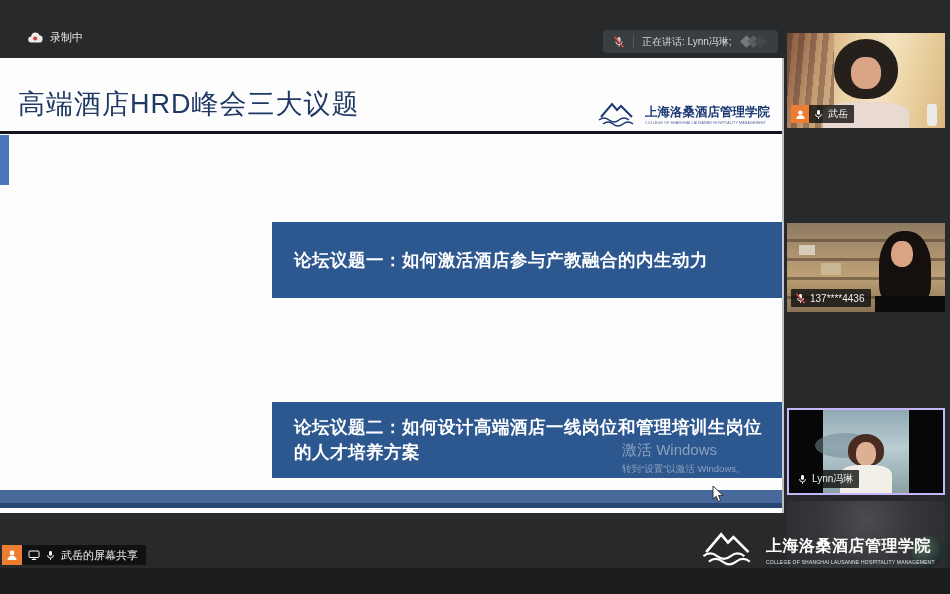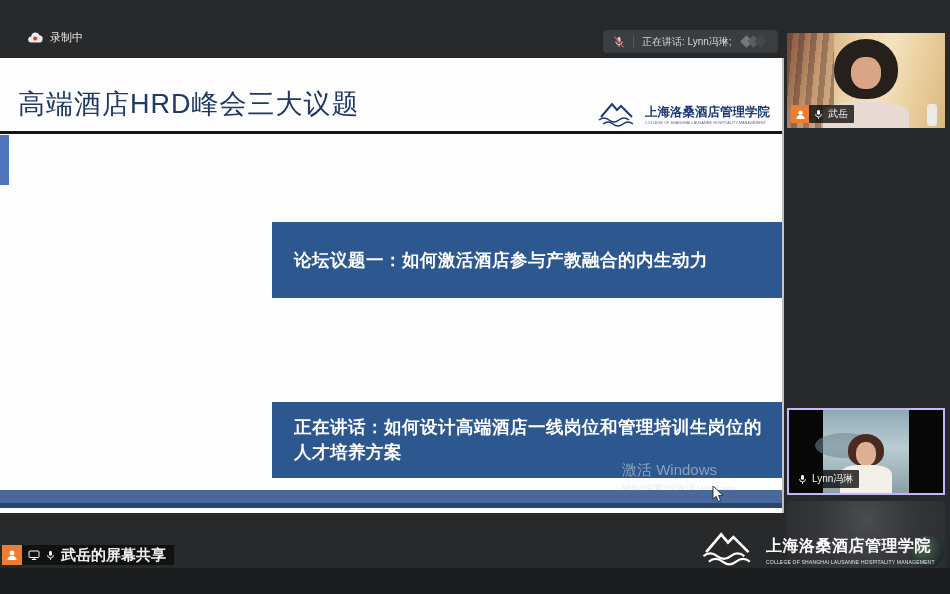--- a/index.html
+++ b/index.html
@@ -31,40 +31,40 @@
   .slide-logo .cn { font-size:12.5px; font-weight:bold; color:#1e3a75; white-space:nowrap; }
   .slide-logo .en { font-size:3.5px; color:#51619b; letter-spacing:.2px; white-space:nowrap; }
 
   .topic-box { position:absolute; left:258px; width:520px; background:#2d578f; color:#ffffff;
                display:flex; align-items:center; padding:8px 16px 8px 22px;margin-left:14px; }
   .topic-box span { font-size:17.5px; font-weight:600; line-height:1.42; letter-spacing:.5px; }
   .box1 { top:164px; height:76px; }
   .box2 { top:252px; height:77px; }
   .box3 { top:344px; height:76px; }
 
-  .watermark { position:absolute; left:622px; top:383px; color:rgba(214,220,228,.55);margin-top:20px; }
+  .watermark { position:absolute; left:622px; top:383px; color:rgba(214,220,228,.55); }
   .wm1 { font-size:15px; }
   .wm2 { font-size:9.5px; margin-top:3px; }
 
   .slide-bottom-bar { position:absolute; left:0; top:432px; width:782px; height:18px;
                       background:#47699c; border-bottom:5px solid #26486f; }
   .cursor { position:absolute; left:712px; top:428px; }
 
   
   .footer-logo { position:absolute; left:698px; top:516px; width:248px; height:76px; z-index:20; display:flex; }
   .footer-logo .txtcol { position:relative; margin-left:8px; margin-top:20px; width:175px; }
   .footer-logo .globe { position:absolute; left:146px; top:0px; width:32px; height:32px; border-radius:50%;
         background:radial-gradient(circle at 35% 35%, #5c6c5a 0%, #3c4c44 30%, #232d2f 65%, #141a1c 100%); }
   .footer-logo .cn { position:relative; font-size:16px; font-weight:bold; color:#ffffff; white-space:nowrap; letter-spacing:.5px; }
   .footer-logo .en { position:relative; font-size:5px; color:#dfe3e6; letter-spacing:.2px; white-space:nowrap; margin-top:2px; }
 
   .share-tag { position:absolute; left:2px; bottom:3px; display:flex; align-items:center; z-index:25; }
   .badge-orange { width:20px; height:20px; background:#ed7d31; display:flex; align-items:center; justify-content:center; }
   .share-pill { height:20px; background:rgba(14,14,14,.88); display:flex; align-items:center; gap:5px; padding:0 8px 0 6px; }
-  .share-pill span { font-size:15px; color:#f0f0f0; font-weight:bold; white-space:nowrap; }
+  .share-pill span { font-size:11px; color:#f0f0f0; font-weight:normal; white-space:nowrap; }
 
   
   .sidebar { position:absolute; left:784px; top:0; width:166px; height:594px; background:#27292b; }
   .slide-edge { position:absolute; left:782px; top:58px; width:2px; height:455px; background:#e4e4e4; opacity:.8; }
   .tile { position:absolute; left:3px; width:158px; background:#111; overflow:hidden; }
   .t1 { top:33px;  height:95px; }
   .t2 { top:131px; height:87px; }
   .t3 { top:223px; height:89px; }
   .t4 { top:316px; height:88px; }
   .t5 { top:408px; height:87px; border:2px solid #c4b5fd; }
@@ -165,21 +165,21 @@
       <div class="txt">
         <span class="cn">上海洛桑酒店管理学院</span>
         <span class="en">COLLEGE OF SHANGHAI LAUSANNE HOSPITALITY MANAGEMENT</span>
       </div>
     </div>
 
     <div class="topic-box box1">
       <span>论坛议题一：如何激活酒店参与产教融合的内生动力</span>
     </div>
     <div class="topic-box box3">
-      <span>正在讲话：如何设计高端酒店一线岗位和管理培训生岗位的人才培养方案</span>
+      <span>论坛议题二：如何设计高端酒店一线岗位和管理培训生岗位的人才培养方案</span>
     </div>
 
     <div class="watermark">
       <div class="wm1">激活 Windows</div>
       <div class="wm2">转到“设置”以激活 Windows。</div>
     </div>
 
     <div class="slide-bottom-bar"></div>
 
     <svg class="cursor" width="12" height="17" viewBox="0 0 12 17">
@@ -210,20 +210,40 @@
             <rect x="4.4" y="1" width="3.2" height="5.4" rx="1.6" fill="#fff"></rect>
             <path d="M2.8 5.5 a3.2 3.2 0 0 0 6.4 0" stroke="#fff" fill="none" stroke-width="1"></path>
             <line x1="6" y1="8.8" x2="6" y2="10.8" stroke="#fff" stroke-width="1"></line>
           </svg>
           <span>武岳</span>
         </div>
       </div>
     </div>
 
 
+    <div class="tile t3">
+      <div class="scene s3">
+        <div class="box3a"></div>
+          <div class="box3b"></div>
+        <div class="hair3"></div>
+          <div class="face3"></div>
+          <div class="body3"></div>
+      </div>
+      <div class="tag">
+        <div class="pill">
+          <svg width="11" height="11" viewBox="0 0 12 12">
+            <rect x="4.4" y="1" width="3.2" height="5.4" rx="1.6" fill="#fff"></rect>
+            <path d="M2.8 5.5 a3.2 3.2 0 0 0 6.4 0" stroke="#fff" fill="none" stroke-width="1"></path>
+            <line x1="6" y1="8.8" x2="6" y2="10.8" stroke="#fff" stroke-width="1"></line>
+            <line x1="1.6" y1="0.8" x2="10.4" y2="11.2" stroke="#e84b4b" stroke-width="1.4"></line>
+          </svg>
+          <span>137****4436</span>
+        </div>
+      </div>
+    </div>
 
 
     <div class="tile t5">
       <div class="scene s5">
         <div class="vid5">
             <div class="mtn5"></div>
             <div class="p hair5"></div>
             <div class="p face5"></div>
             <div class="p body5"></div>
           </div>

